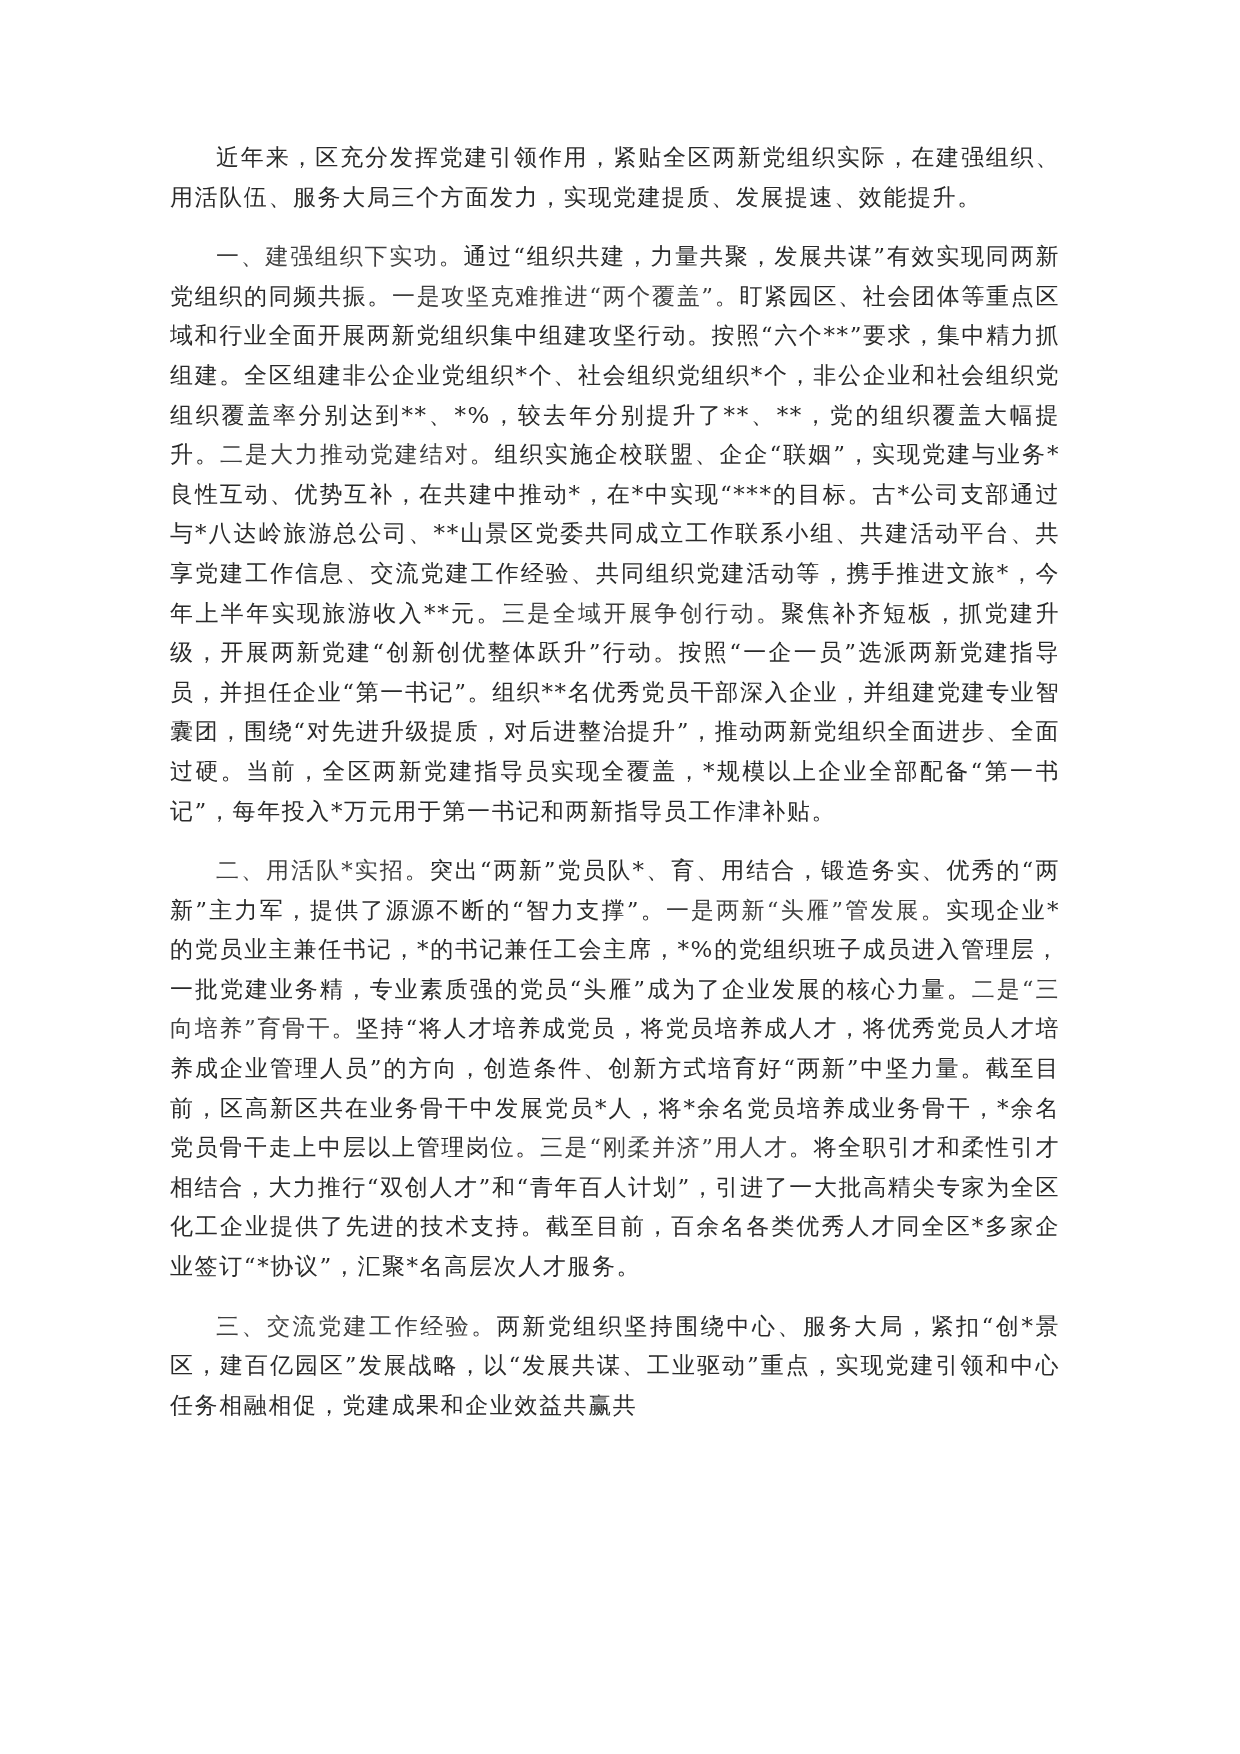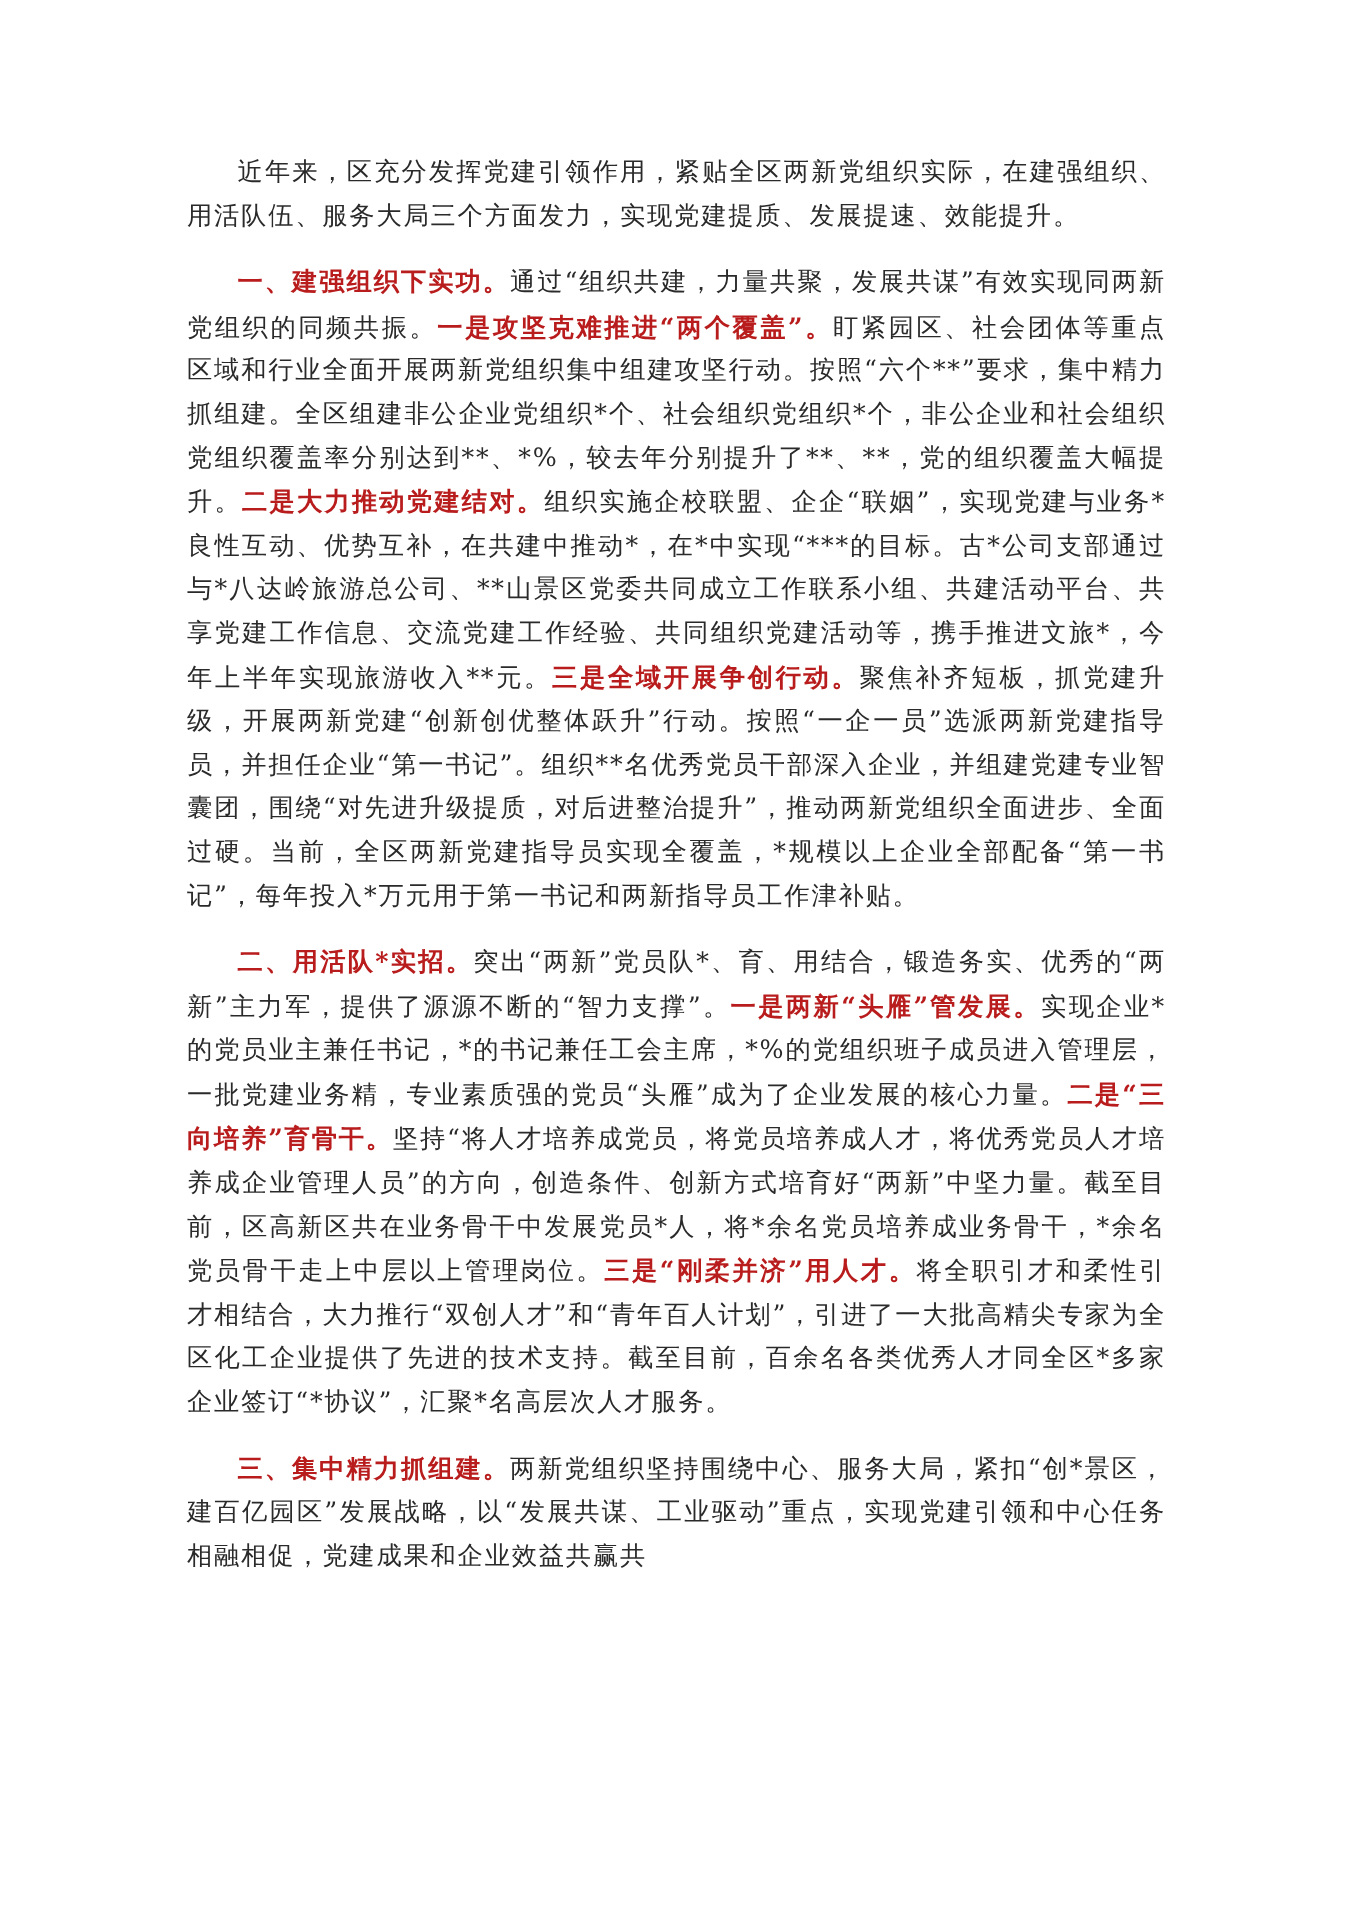--- a/index.html
+++ b/index.html
@@ -14,34 +14,34 @@
     line-height: 39.6px;
     color: #2a2a2a;
     letter-spacing: 1.6px;
   }
   .para {
     margin: 0 0 20px 0;
     text-indent: 2em;
     text-align: justify;
     text-align-last: left;
   }
-  .bold { font-weight: bold; color: #b91c1c; }
+  .bold { font-weight: normal; color: #404040; }
 </style>
 </head>
 <body>
 
 <div class="page">
   <p class="para">
     <span>近年来，区充分发挥党建引领作用，紧贴全区两新党组织实际，在建强组织、用活队伍、服务大局三个方面发力，实现党建提质、发展提速、效能提升。</span>
   </p>
 
   <p class="para">
     <span class="bold">一、建强组织下实功。</span><span>通过“组织共建，力量共聚，发展共谋”有效实现同两新党组织的同频共振。</span><span class="bold">一是攻坚克难推进“两个覆盖”。</span><span>盯紧园区、社会团体等重点区域和行业全面开展两新党组织集中组建攻坚行动。按照“六个**”要求，集中精力抓组建。全区组建非公企业党组织*个、社会组织党组织*个，非公企业和社会组织党组织覆盖率分别达到**、*%，较去年分别提升了**、**，党的组织覆盖大幅提升。</span><span class="bold">二是大力推动党建结对。</span><span>组织实施企校联盟、企企“联姻”，实现党建与业务*良性互动、优势互补，在共建中推动*，在*中实现“***的目标。古*公司支部通过与*八达岭旅游总公司、**山景区党委共同成立工作联系小组、共建活动平台、共享党建工作信息、交流党建工作经验、共同组织党建活动等，携手推进文旅*，今年上半年实现旅游收入**元。</span><span class="bold">三是全域开展争创行动。</span><span>聚焦补齐短板，抓党建升级，开展两新党建“创新创优整体跃升”行动。按照“一企一员”选派两新党建指导员，并担任企业“第一书记”。组织**名优秀党员干部深入企业，并组建党建专业智囊团，围绕“对先进升级提质，对后进整治提升”，推动两新党组织全面进步、全面过硬。当前，全区两新党建指导员实现全覆盖，*规模以上企业全部配备“第一书记”，每年投入*万元用于第一书记和两新指导员工作津补贴。</span>
   </p>
 
   <p class="para">
     <span class="bold">二、用活队*实招。</span><span>突出“两新”党员队*、育、用结合，锻造务实、优秀的“两新”主力军，提供了源源不断的“智力支撑”。</span><span class="bold">一是两新“头雁”管发展。</span><span>实现企业*的党员业主兼任书记，*的书记兼任工会主席，*%的党组织班子成员进入管理层，一批党建业务精，专业素质强的党员“头雁”成为了企业发展的核心力量。</span><span class="bold">二是“三向培养”育骨干。</span><span>坚持“将人才培养成党员，将党员培养成人才，将优秀党员人才培养成企业管理人员”的方向，创造条件、创新方式培育好“两新”中坚力量。截至目前，区高新区共在业务骨干中发展党员*人，将*余名党员培养成业务骨干，*余名党员骨干走上中层以上管理岗位。</span><span class="bold">三是“刚柔并济”用人才。</span><span>将全职引才和柔性引才相结合，大力推行“双创人才”和“青年百人计划”，引进了一大批高精尖专家为全区化工企业提供了先进的技术支持。截至目前，百余名各类优秀人才同全区*多家企业签订“*协议”，汇聚*名高层次人才服务。</span>
   </p>
 
   <p class="para">
-    <span class="bold">三、集中精力抓组建。</span><span>两新党组织坚持围绕中心、服务大局，紧扣“创*景区，建百亿园区”发展战略，以“发展共谋、工业驱动”重点，实现党建引领和中心任务相融相促，党建成果和企业效益共赢共</span>
+    <span class="bold">三、交流党建工作经验。</span><span>两新党组织坚持围绕中心、服务大局，紧扣“创*景区，建百亿园区”发展战略，以“发展共谋、工业驱动”重点，实现党建引领和中心任务相融相促，党建成果和企业效益共赢共</span>
   </p>
 </div>
 
 </body></html>

